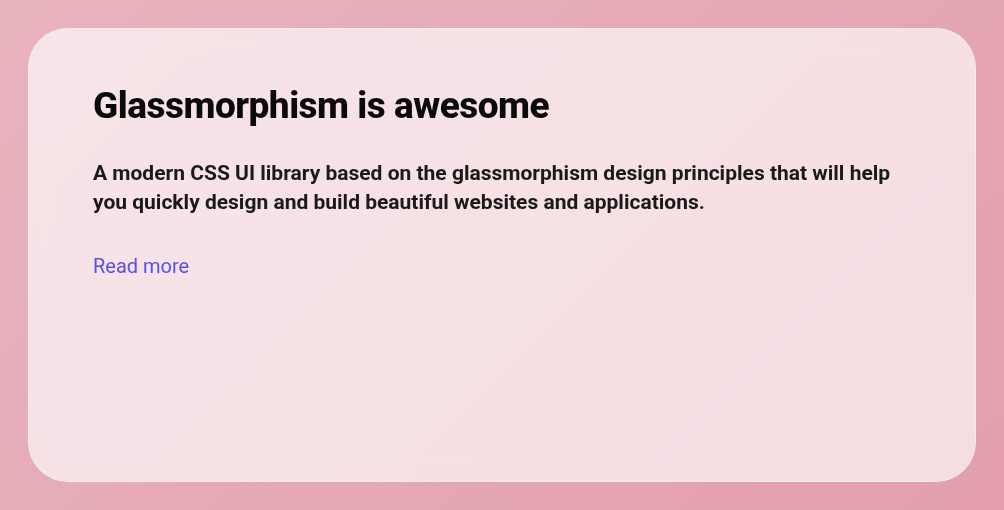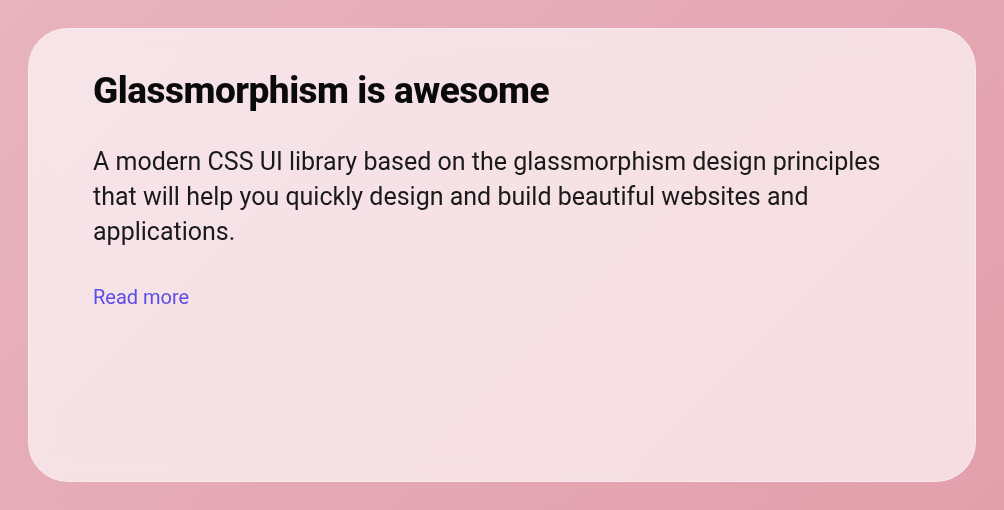--- a/index.html
+++ b/index.html
@@ -15,40 +15,40 @@
       font-family: -apple-system, BlinkMacSystemFont, 'Segoe UI', Roboto, Helvetica, Arial, sans-serif;
       padding: 28px;
       overflow: hidden;
     }
 
     .card {
       background: rgba(255, 255, 255, 0.65);
       backdrop-filter: blur(10px);
       -webkit-backdrop-filter: blur(10px);
       border-radius: 40px;
-      padding: 40px 64px 56px 64px;
+      padding: 55px 64px 56px 64px;
       width: 100%;
       height: 100%;
       border: 1px solid rgba(255, 255, 255, 0.3);
     }
 
     .card-title {
       font-size: 37px;
       font-weight: 800;
       color: #0a0a0a;
       margin-bottom: 32px;
       letter-spacing: -0.5px;
     }
 
     .card-description {
-      font-size: 25px;
+      font-size: 21px;
       line-height: 1.4;
       color: #1a1a1a;
       margin-bottom: 36px;
-      font-weight: 400;
+      font-weight: 700;
       max-width: 820px;
     }
 
     .card-link {
       font-size: 20px;
       color: #5b4ee8;
       text-decoration: none;
       font-weight: 400;
       cursor: pointer;
     }

